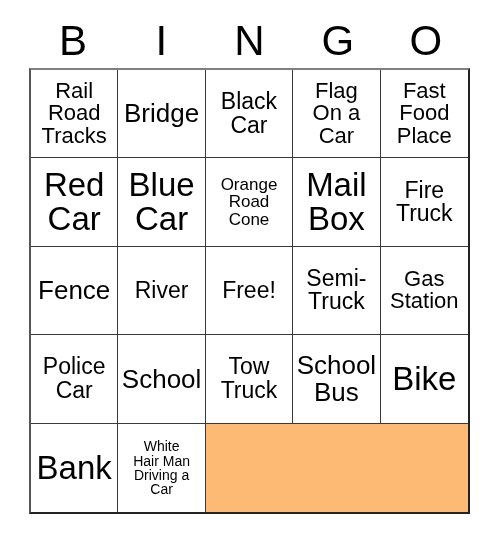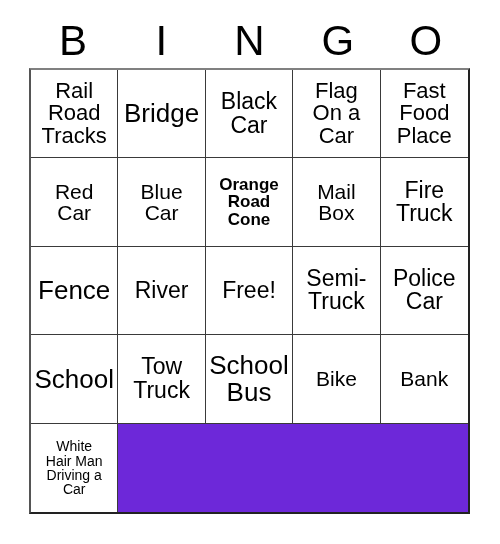--- a/index.html
+++ b/index.html
@@ -55,21 +55,21 @@
     width: 441px;
     height: 446px;
     display: grid;
     grid-template-columns: repeat(5, 1fr);
     grid-template-rows: repeat(5, 1fr);
     border-top: 2px solid #808080;
     border-left: 2px solid #555555;
     border-right: 2px solid #222222;
     border-bottom: 2px solid #222222;
     box-sizing: border-box;
-    background: #6d28d9;
+    background: #fdba74;
   }
 
   .cell {
     border-right: 1.5px solid #3a3a3a;
     border-bottom: 1.5px solid #3a3a3a;
     box-sizing: border-box;
     display: flex;
     align-items: center;
     justify-content: center;
     text-align: center;
@@ -82,25 +82,25 @@
 
   .cell-text {
     display: block;
     width: 100%;
     line-height: 1.02;
     white-space: pre-line;
     word-break: normal;
   }
 
   
-  .fs-xxl .cell-text { font-size: 21px; }
+  .fs-xxl .cell-text { font-size: 33px; }
   .fs-xl  .cell-text { font-size: 23px; }
   .fs-l   .cell-text { font-size: 26px; }
   .fs-m   .cell-text { font-size: 22px; }
-  .fs-s   .cell-text { font-size: 17px; font-weight: bold; }
+  .fs-s   .cell-text { font-size: 17px; }
   .fs-xs  .cell-text { font-size: 14px; }
 </style>
 </head>
 <body>
 
 <div id="bingo-card">
 
   <div class="header-row">
     <div class="header-cell">B</div>
     <div class="header-cell">I</div>
@@ -159,20 +159,24 @@
       <div class="cell fs-xl">
         <span class="cell-text">River</span>
       </div>
       <div class="cell fs-xl">
         <span class="cell-text">Free!</span>
       </div>
       <div class="cell fs-xl">
         <span class="cell-text">Semi-
 Truck</span>
       </div>
+      <div class="cell fs-m">
+        <span class="cell-text">Gas
+Station</span>
+      </div>
       <div class="cell fs-xl">
         <span class="cell-text">Police
 Car</span>
       </div>
       <div class="cell fs-l">
         <span class="cell-text">School</span>
       </div>
       <div class="cell fs-xl">
         <span class="cell-text">Tow
 Truck</span>

